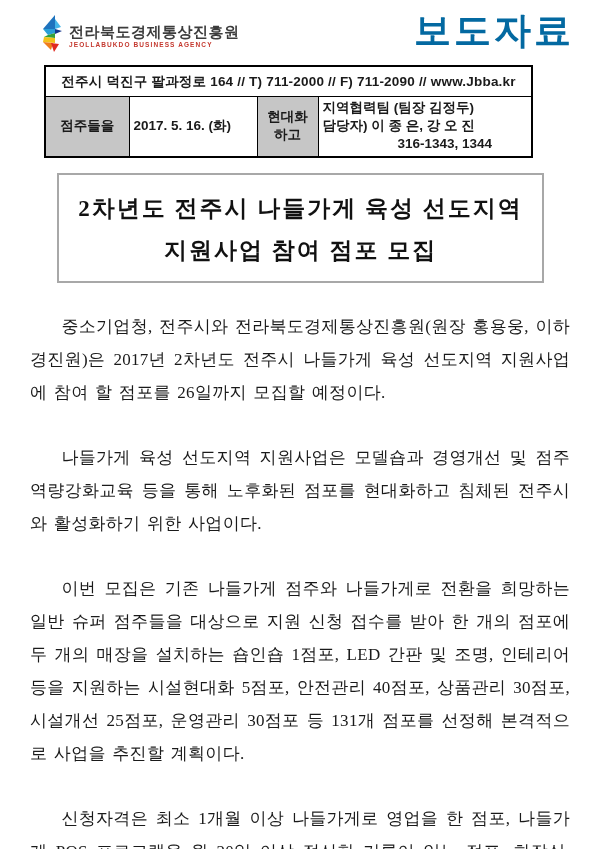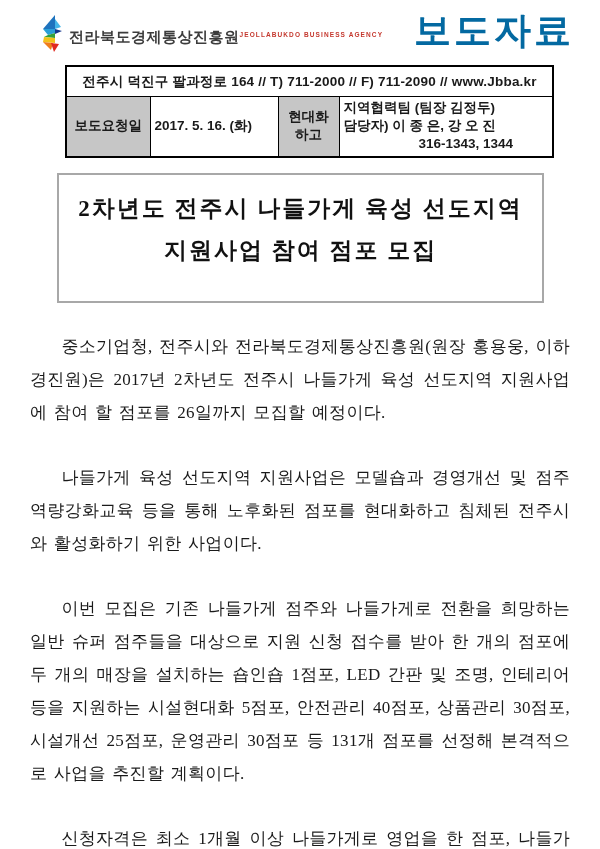--- a/index.html
+++ b/index.html
@@ -18,41 +18,41 @@
     align-items: flex-start;
     margin: 10px 26px 0 40px;
     height: 46px;
   }
   .logo {
     display: flex;
     align-items: center;
     gap: 6px;
     padding-top: 4px;
   }
-  .logo-text { display: flex; line-height: 1; }
+  .logo-text { display: flex; flex-direction: column; line-height: 1; }
   .logo-ko {
     font-family: "Liberation Sans", "DejaVu Sans", sans-serif;
     font-size: 15px; font-weight: bold; color: #3c3c3c;
     letter-spacing: 0.5px;
   }
   .logo-en {
     font-family: "Liberation Sans", "DejaVu Sans", sans-serif;
     font-size: 6.5px; font-weight: bold; color: #c4382e;
     letter-spacing: 1.1px; margin-top: 3px;
   }
   .doc-type {
     font-family: "Liberation Sans", "DejaVu Sans", sans-serif;
     font-size: 37px; font-weight: 900; color: #0369a1;
     letter-spacing: 3px; line-height: 1;
     padding-top: 2px;
   }
   
   table.info-table {
     width: 487px;
-    margin: 9px auto 0 65px;
+    margin: 9px auto 0 44px;
     border-collapse: collapse;
     border: 2px solid #000;
     font-family: "Liberation Sans", "DejaVu Sans", sans-serif;
     table-layout: fixed;
   }
   table.info-table td {
     border: 1px solid #000;
     font-size: 13.5px; font-weight: bold;
     padding: 2px 4px;
   }
@@ -60,21 +60,21 @@
   td.label-cell { background: #c6c6c6; text-align: center; height: 48px; }
   td.date-cell { text-align: left; }
   td.dept-cell { padding-left: 8px; line-height: 1.35; }
   .dept-line3 { text-align: center; padding-left: 40px; }
   
   .title-box {
     width: 483px;
     margin: 15px auto 0 57px;
     border: 2px solid #a8a8a8;
     text-align: center;
-    padding: 13px 0 28px 0;
+    padding: 13px 0 8px 0;
     font-weight: bold;
     font-size: 23px;
     letter-spacing: 2px;
     line-height: 1.85;
     color: #111;
   }
   
   .doc-body { margin: 0 30px; }
   .doc-body p {
     margin: 0;
@@ -118,21 +118,21 @@
     <col style="width:84px">
       <col style="width:128px">
       <col style="width:61px">
       <col style="width:214px">
   </colgroup>
   <tbody>
       <tr>
     <td class="addr-cell" colspan="4">전주시 덕진구 팔과정로 164 // T) 711-2000 // F) 711-2090 //  www.Jbba.kr</td>
   </tr>
   <tr>
-    <td class="label-cell">보도요청일</td>
+    <td class="label-cell">점주들을</td>
     <td class="date-cell">2017. 5. 16. (화)</td>
     <td class="label-cell">현대화하고</td>
     <td class="dept-cell">
       <div>지역협력팀 (팀장 김정두)</div>
       <div>담당자) 이 종 은, 강 오 진</div>
       <div class="dept-line3">316-1343, 1344</div>
     </td>
   </tr>
 </tbody>
   </table>

